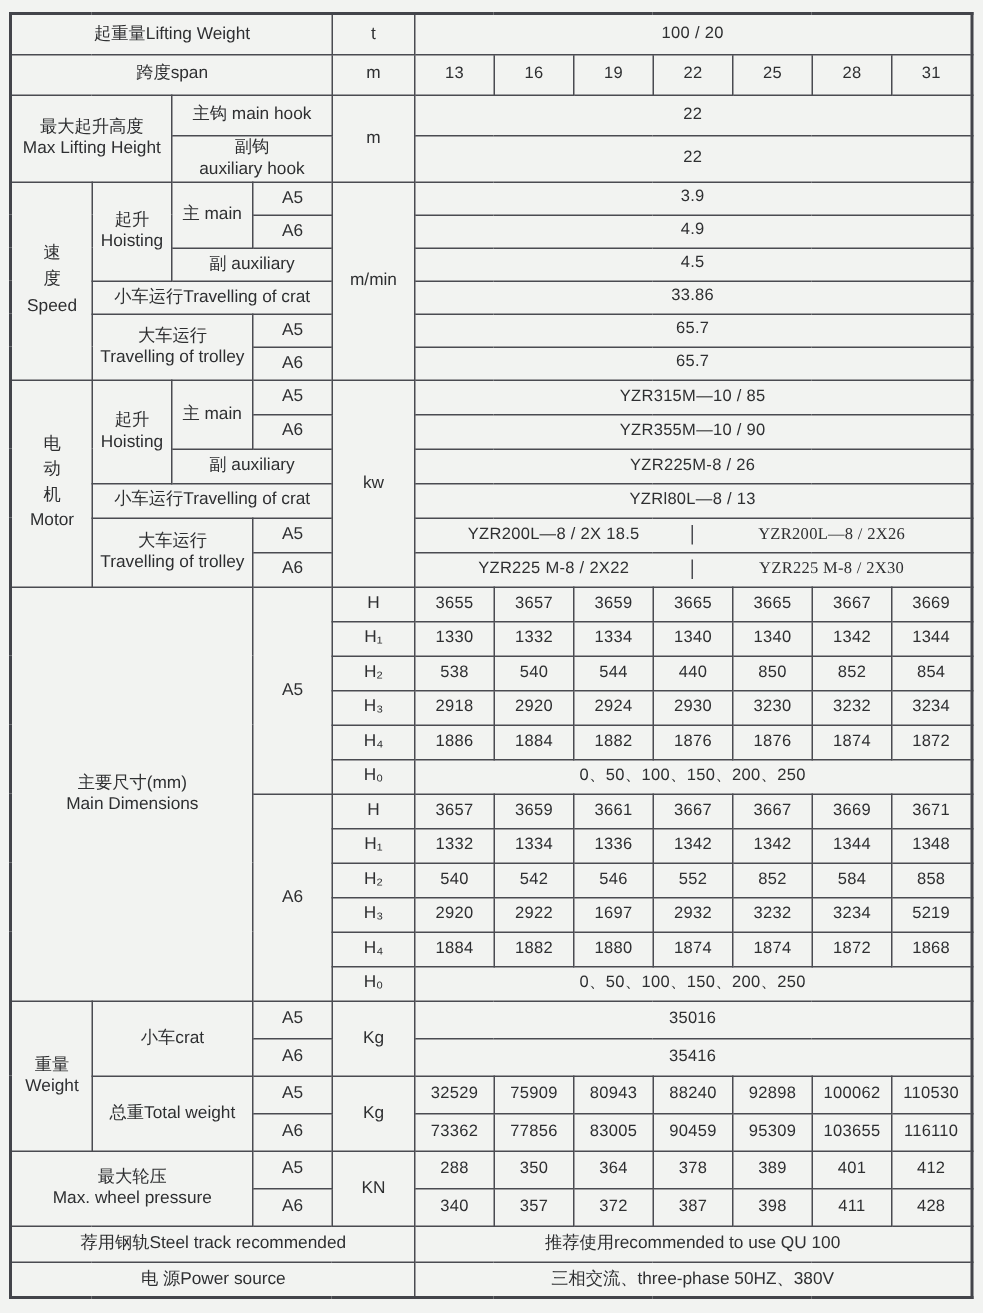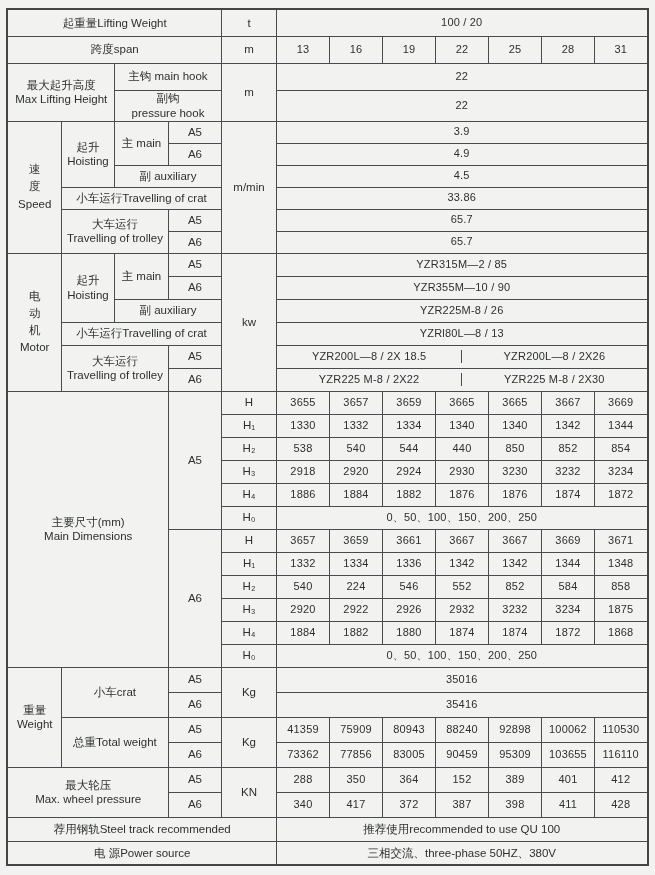--- a/index.html
+++ b/index.html
@@ -37,21 +37,21 @@
   tr.h22{height:22px;}
   tr.h23{height:23px;}
   tr.h25{height:25px;}
   tr.h24{height:24px;margin-left:20px;}
   td.split{padding:0;}
   .split-wrap{display:flex;width:100%;height:100%;align-items:flex-start;}
   .split-wrap .half{
     width:50%;display:flex;align-items:center;justify-content:center;
     font-size:11px;letter-spacing:0.2px;
   }
-  .split-wrap .half + .half{border-left:1px solid #4a4b51;}
+  .split-wrap .half + .half{border-left:1px solid #4a4b51;font-family:Liberation Serif, serif;}
 </style>
 </head>
 <body>
 
 <table class="spec">
   <colgroup>
     <col style="width:54px">
       <col style="width:53px">
       <col style="width:54px">
       <col style="width:53px">
@@ -86,21 +86,21 @@
 
   <tr class="h27">
     <td colspan="2" rowspan="2" class="lbl">最大起升高度
 Max Lifting Height</td>
     <td colspan="2" class="lbl">主钩 main hook</td>
     <td rowspan="2" class="unit">m</td>
     <td colspan="7" class="num">22</td>
   </tr>
   <tr class="h31">
     <td colspan="2" class="lbl">副钩
-pressure hook</td>
+auxiliary hook</td>
     <td colspan="7" class="num">22</td>
   </tr>
 
   <tr class="h22">
     <td rowspan="6" class="vlbl">速
 度
 Speed</td>
     <td rowspan="3" class="lbl">起升
 Hoisting</td>
     <td rowspan="2" class="lbl">主 main</td>
@@ -134,21 +134,21 @@
   <tr class="h23">
     <td rowspan="6" class="vlbl">电
 动
 机
 Motor</td>
     <td rowspan="3" class="lbl">起升
 Hoisting</td>
     <td rowspan="2" class="lbl">主 main</td>
     <td>A5</td>
     <td rowspan="6" class="unit">kw</td>
-    <td colspan="7" class="num">YZR315M—2 / 85</td>
+    <td colspan="7" class="num">YZR315M—10 / 85</td>
   </tr>
   <tr class="h23">
     <td>A6</td>
     <td colspan="7" class="num">YZR355M—10 / 90</td>
   </tr>
   <tr class="h23">
     <td colspan="2" class="lbl">副 auxiliary</td>
     <td colspan="7" class="num">YZR225M-8 / 26</td>
   </tr>
   <tr class="h23">
@@ -250,36 +250,36 @@
         <td class="num">1334</td>
         <td class="num">1336</td>
         <td class="num">1342</td>
         <td class="num">1342</td>
         <td class="num">1344</td>
         <td class="num">1348</td>
       </tr>
   <tr class="h23">
     <td>H₂</td>
   <td class="num">540</td>
-        <td class="num">224</td>
+        <td class="num">542</td>
         <td class="num">546</td>
         <td class="num">552</td>
         <td class="num">852</td>
         <td class="num">584</td>
         <td class="num">858</td>
       </tr>
   <tr class="h23">
     <td>H₃</td>
   <td class="num">2920</td>
         <td class="num">2922</td>
-        <td class="num">2926</td>
+        <td class="num">1697</td>
         <td class="num">2932</td>
         <td class="num">3232</td>
         <td class="num">3234</td>
-        <td class="num">1875</td>
+        <td class="num">5219</td>
       </tr>
   <tr class="h23">
     <td>H₄</td>
   <td class="num">1884</td>
         <td class="num">1882</td>
         <td class="num">1880</td>
         <td class="num">1874</td>
         <td class="num">1874</td>
         <td class="num">1872</td>
         <td class="num">1868</td>
@@ -298,21 +298,21 @@
     <td colspan="7" class="num">35016</td>
   </tr>
   <tr class="h25">
     <td>A6</td>
     <td colspan="7" class="num">35416</td>
   </tr>
   <tr class="h25">
     <td colspan="2" rowspan="2" class="lbl">总重Total weight</td>
     <td>A5</td>
     <td rowspan="2" class="unit">Kg</td>
-  <td class="num">41359</td>
+  <td class="num">32529</td>
         <td class="num">75909</td>
         <td class="num">80943</td>
         <td class="num">88240</td>
         <td class="num">92898</td>
         <td class="num">100062</td>
         <td class="num">110530</td>
       </tr>
   <tr class="h25">
     <td>A6</td>
   <td class="num">73362</td>
@@ -325,29 +325,29 @@
       </tr>
 
   <tr class="h25">
     <td colspan="3" rowspan="2" class="lbl">最大轮压
 Max.  wheel pressure</td>
     <td>A5</td>
     <td rowspan="2" class="unit">KN</td>
   <td class="num">288</td>
         <td class="num">350</td>
         <td class="num">364</td>
-        <td class="num">152</td>
+        <td class="num">378</td>
         <td class="num">389</td>
         <td class="num">401</td>
         <td class="num">412</td>
       </tr>
   <tr class="h25">
     <td>A6</td>
   <td class="num">340</td>
-        <td class="num">417</td>
+        <td class="num">357</td>
         <td class="num">372</td>
         <td class="num">387</td>
         <td class="num">398</td>
         <td class="num">411</td>
         <td class="num">428</td>
       </tr>
 
   <tr class="h24">
     <td colspan="5" class="lbl">荐用钢轨Steel track recommended</td>
     <td colspan="7">推荐使用recommended to use  QU 100</td>

